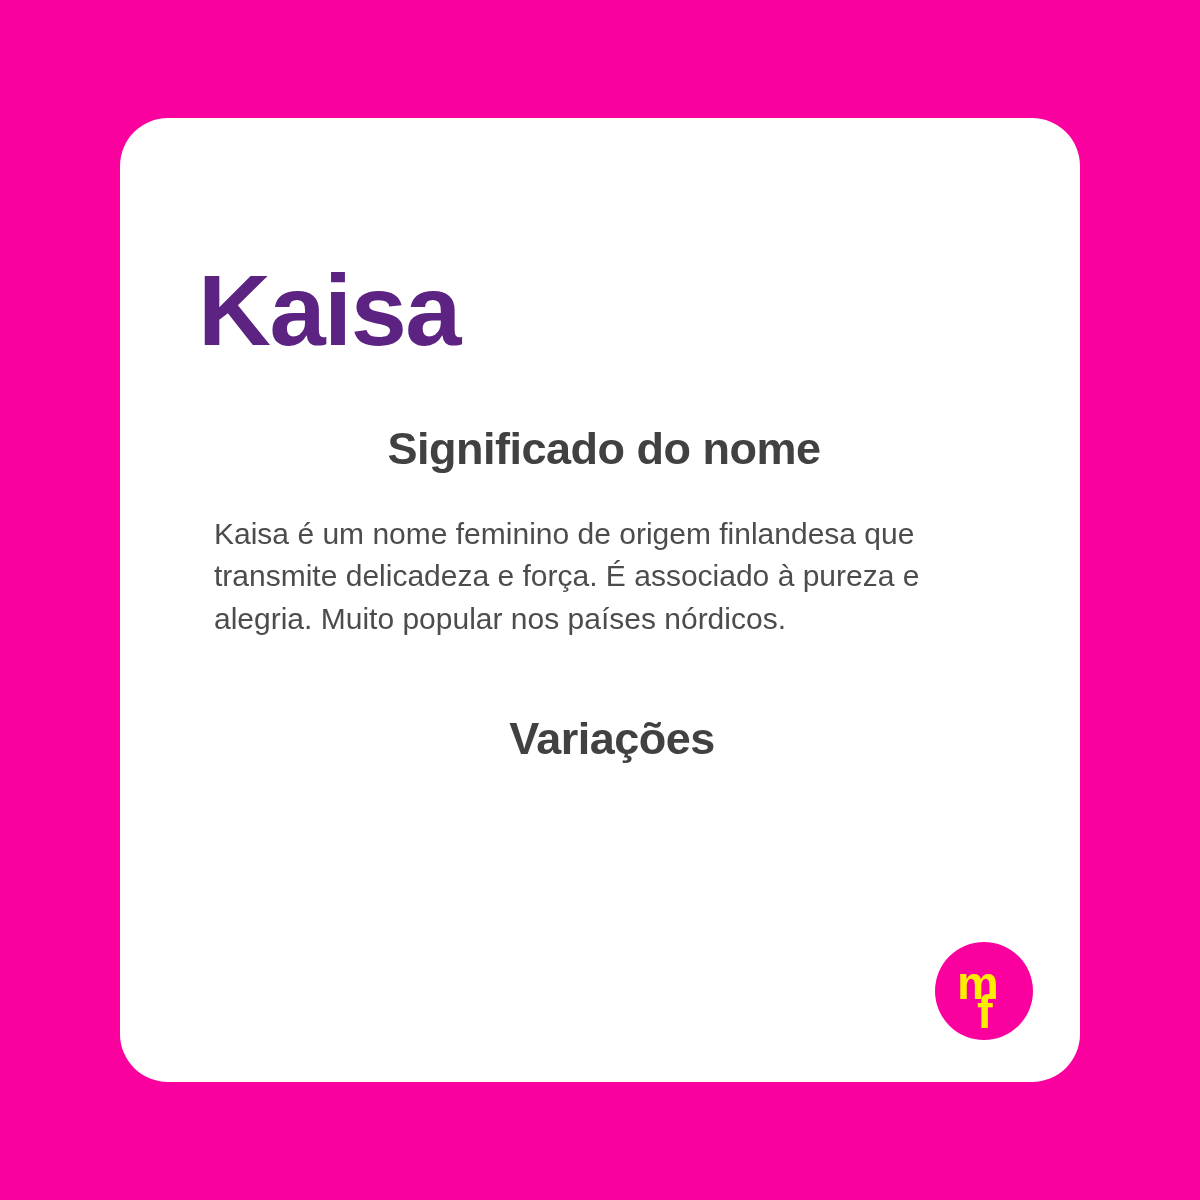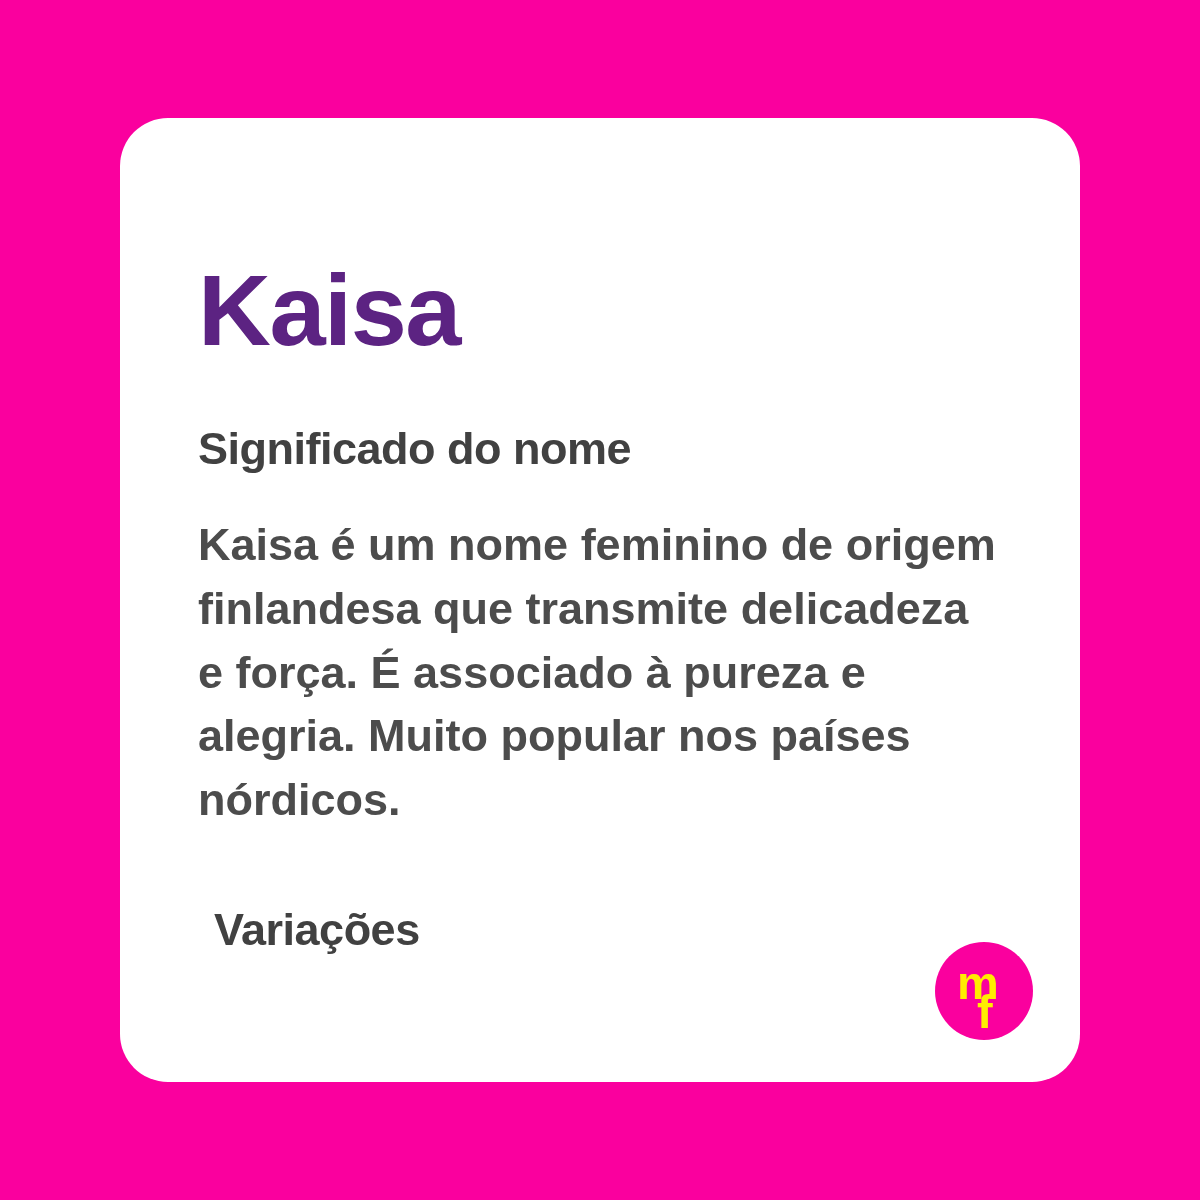--- a/index.html
+++ b/index.html
@@ -53,38 +53,39 @@
   }
 
   
   .section-heading {
     font-size: 45px;
     font-weight: 700;
     line-height: 1.15;
     letter-spacing: -0.5px;
     color: #414141;
     margin: 0;
+    text-align: center;
   }
 
   .heading-meaning {
     margin-top: 62px;
   }
 
   .heading-variations {
     margin-top: 72px;
     margin-left: 16px;
   }
 
   
   .body-text {
-    font-size: 45px;
-    font-weight: 700;
+    font-size: 30px;
+    font-weight: 400;
     line-height: 1.42;
     color: #4c4c4c;
-    margin: 0;
+    margin: 16px;
     max-width: 806px;
   }
 
   .meaning-text {
     margin-top: 38px;
   }
 
   .variations-text {
     margin-top: 36px;
   }

